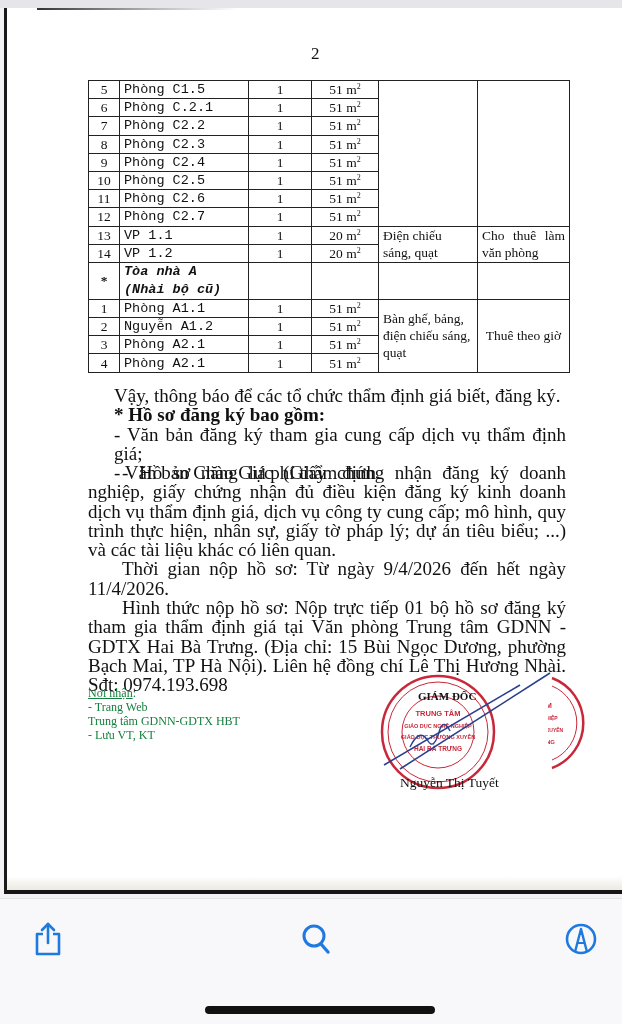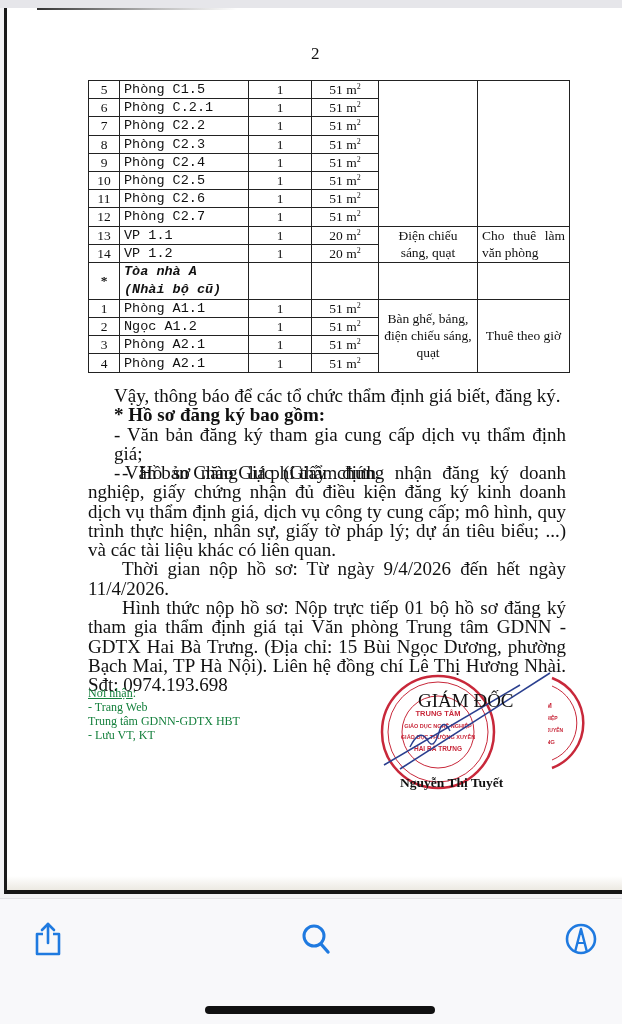--- a/index.html
+++ b/index.html
@@ -24,38 +24,38 @@
     position:absolute; left:88px; top:80px;
     border-collapse:collapse; font-size:13.5px; color:#111;
   }
   table.rooms td {
     border:1.2px solid #222; padding:0 4px; height:17.2px; line-height:17px; vertical-align:middle;
   }
   td.c-stt { width:22px; text-align:center; }
   td.c-name { width:120px; text-align:left;font-family:Liberation Mono, monospace; }
   td.c-qty { width:54px; text-align:center; }
   td.c-area { width:58px; text-align:center; }
-  td.c-equip { width:90px; text-align:center; line-height:19px; }
+  td.c-equip { width:90px; text-align:left; line-height:19px; }
   td.c-purpose { width:83px; text-align:center; line-height:19px;margin-left:26px; }
   td.c-purpose.left { text-align:justify; text-align-last:left; }
   sup { font-size:8px; line-height:0; }
   tr.section td { height:36px; }
   tr.section td.c-name { font-style:italic; font-weight:bold; line-height:18px; }
   tr.section td.c-stt { font-weight:bold; }
 
   .body-text { position:absolute; left:114px; width:452px; font-size:19px; color:#111; line-height:19.3px; }
   .para { margin:0; text-align:justify; }
   .indent { text-indent:34px; }
   .bold { font-weight:bold; }
 
   .recipients { position:absolute; left:88px; top:686px; font-size:12px; color:#15803d; line-height:14px; }
   .recipients .hdr { text-decoration:underline; }
 
-  .sign-title { position:absolute; left:418px; top:690px; font-size:19px; font-weight:normal; color:#111; }
-  .sign-name { position:absolute; left:400px; top:775px; font-size:13.5px; font-weight:bold; color:#111; }
+  .sign-title { position:absolute; left:418px; top:690px; font-size:11px; font-weight:bold; color:#111; }
+  .sign-name { position:absolute; left:400px; top:775px; font-size:13.5px; font-weight:normal; color:#111; }
 
   .stamp { position:absolute; left:378px; top:672px; width:120px; height:120px; }
   .stamp2 { position:absolute; left:548px; top:672px; width:74px; height:100px; }
   .sigline { position:absolute; left:380px; top:665px; width:200px; height:110px; }
 
   .toolbar { position:absolute; left:0; top:898px; width:622px; height:126px; background:#f8f8fa; border-top:1px solid #e2e2e6; }
   .tb-btn { position:absolute; top:20px; width:36px; height:40px; display:flex; align-items:center; justify-content:center; cursor:pointer; }
   .home-ind { position:absolute; left:205px; top:1006px; width:230px; height:8px; border-radius:4px; background:#111; }
 </style>
 </head>
@@ -150,21 +150,21 @@
     <tr>
       <td class="c-stt">1</td>
       <td class="c-name">Phòng A1.1</td>
       <td class="c-qty">1</td>
       <td class="c-area"><span>51 m</span><sup>2</sup></td>
       <td class="c-equip" rowspan="4">Bàn ghế, bảng, điện chiếu sáng, quạt</td>
       <td class="c-purpose" rowspan="4">Thuê theo giờ</td>
     </tr>
     <tr>
       <td class="c-stt">2</td>
-      <td class="c-name">Ngọc A1.2</td>
+      <td class="c-name">Nguyễn A1.2</td>
       <td class="c-qty">1</td>
       <td class="c-area"><span>51 m</span><sup>2</sup></td>
     </tr>
     <tr>
       <td class="c-stt">3</td>
       <td class="c-name">Phòng A2.1</td>
       <td class="c-qty">1</td>
       <td class="c-area"><span>51 m</span><sup>2</sup></td>
     </tr>
     <tr>

